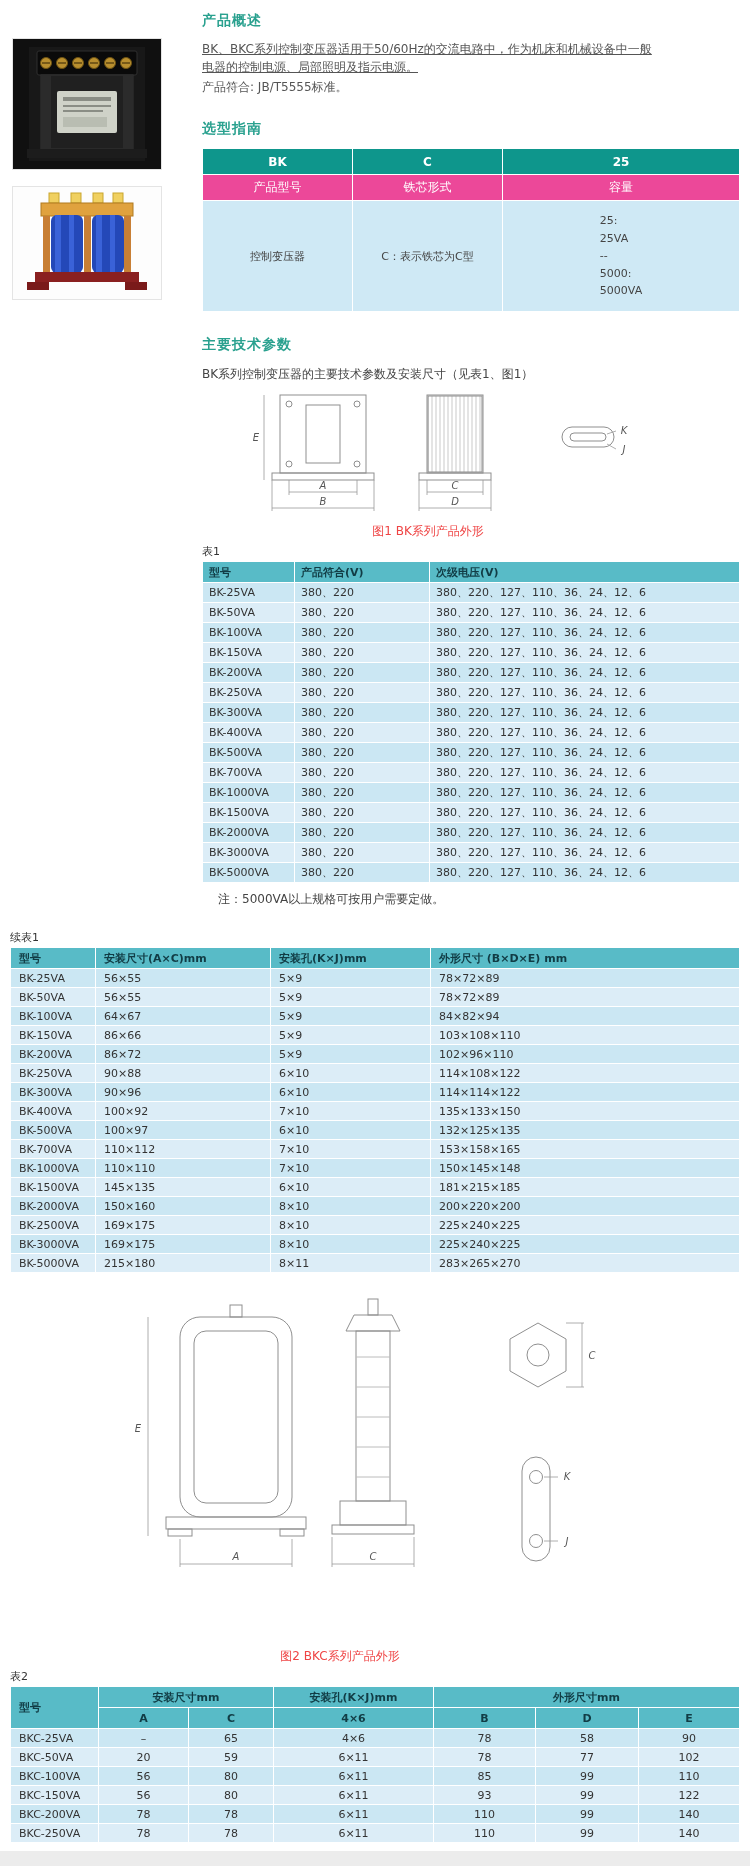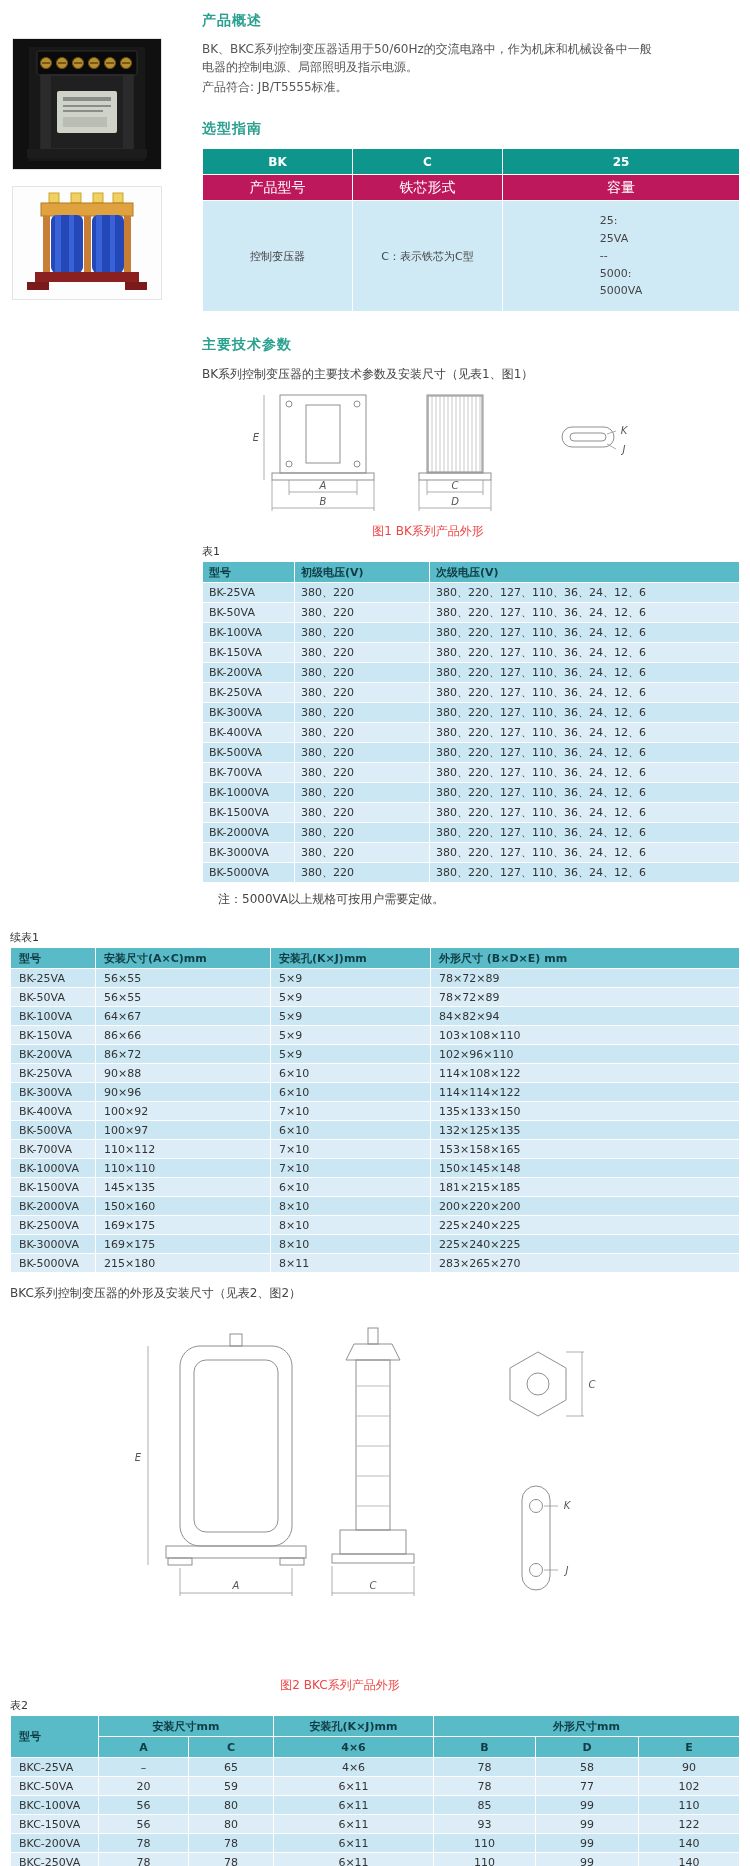--- a/index.html
+++ b/index.html
@@ -9,32 +9,32 @@
     color:#333; padding-bottom:8px; overflow:hidden;
   }
   
   .top { display:flex; padding:12px 10px 0 12px; }
   .photos { width:150px; flex:none; margin-right:40px; padding-top:26px; }
   .photo { margin-bottom:16px; border:1px solid #e4e4e4; line-height:0; }
   .right-col { flex:1; min-width:0; }
 
   .sec-title { color:#2aa18f; font-size:14px; font-weight:bold; letter-spacing:1px; margin:0; }
   .mt-sec { margin-top:24px; }
-  .body-text { font-size:12px; line-height:1.5; color:#555; margin:10px 0 0; max-width:452px; }
+  .body-text { font-size:12px; line-height:1.5; color:#555; margin:10px 0 0; max-width:452px;text-decoration:underline; }
   .body-text2 { font-size:12px; line-height:1.5; color:#555; margin:2px 0 0; }
   .intro-text { font-size:12px; color:#444; margin:12px 0 0; }
 
   
   table { border-collapse:collapse; width:100%; table-layout:fixed; }
   th,td { border:1px solid #ffffff; font-size:11px; overflow:hidden; white-space:nowrap; }
 
   .sel-table { margin-top:10px; }
   .sel-table td { text-align:center; }
   .sel-h1 td { background:#0e968c; color:#fff; height:23px; font-weight:bold; font-size:12px; }
-  .sel-h2 td { background:#be185d; color:#fff; height:23px; font-size:14px; }
+  .sel-h2 td { background:#ec4899; color:#fff; height:23px; font-size:12px; }
   .sel-body td { background:#cfe9f5; color:#444; height:108px; vertical-align:middle; font-size:11px; }
   .cap { white-space:pre-line; display:inline-block; text-align:left; line-height:1.6; }
 
   .data-table th { background:#58bbc7; color:#113c45; text-align:left; padding:0 8px; height:20px; font-weight:bold; }
   .data-table td { height:19px; padding:0 8px; }
   .data-table tbody tr:nth-child(odd) td  { background:#cbe7f3; }
   .data-table tbody tr:nth-child(even) td { background:#dcedf7; }
 
   .tbl1 { margin-top:2px; }
   .tbl1 th, .tbl1 td { padding:0 6px; }
@@ -226,21 +226,21 @@
 
       <table class="data-table tbl1">
         <colgroup>
             <col style="width:92px">
             <col style="width:135px">
             <col>
           </colgroup>
         <thead>
           <tr>
             <th>型号</th>
-            <th>初级电压(V)</th>
+            <th>产品符合(V)</th>
             <th>次级电压(V)</th>
           </tr>
         </thead>
         <tbody data-table="tech.table1.rows">
             <tr>
               <td>BK-25VA</td>
               <td>380、220</td>
               <td>380、220、127、110、36、24、12、6</td>
             </tr>
             <tr>
@@ -432,21 +432,20 @@
           </tr>
           <tr>
             <td>BK-5000VA</td>
             <td>215×180</td>
             <td>8×11</td>
             <td>283×265×270</td>
           </tr>
         </tbody>
     </table>
 
-    <p class="intro-text">BKC系列控制变压器的外形及安装尺寸（见表2、图2）</p>
 
     <div class="fig2-wrap">
       <svg width="540" height="365" viewBox="0 0 540 365">
         <g stroke="#8f8f8f" fill="none" stroke-width="1">
 
           <rect x="160" y="28" width="12" height="12"></rect>
           <rect x="110" y="40" width="112" height="200" rx="20"></rect>
           <rect x="124" y="54" width="84" height="172" rx="12"></rect>
           <rect x="96" y="240" width="140" height="12"></rect>
           <rect x="98" y="252" width="24" height="7"></rect>

